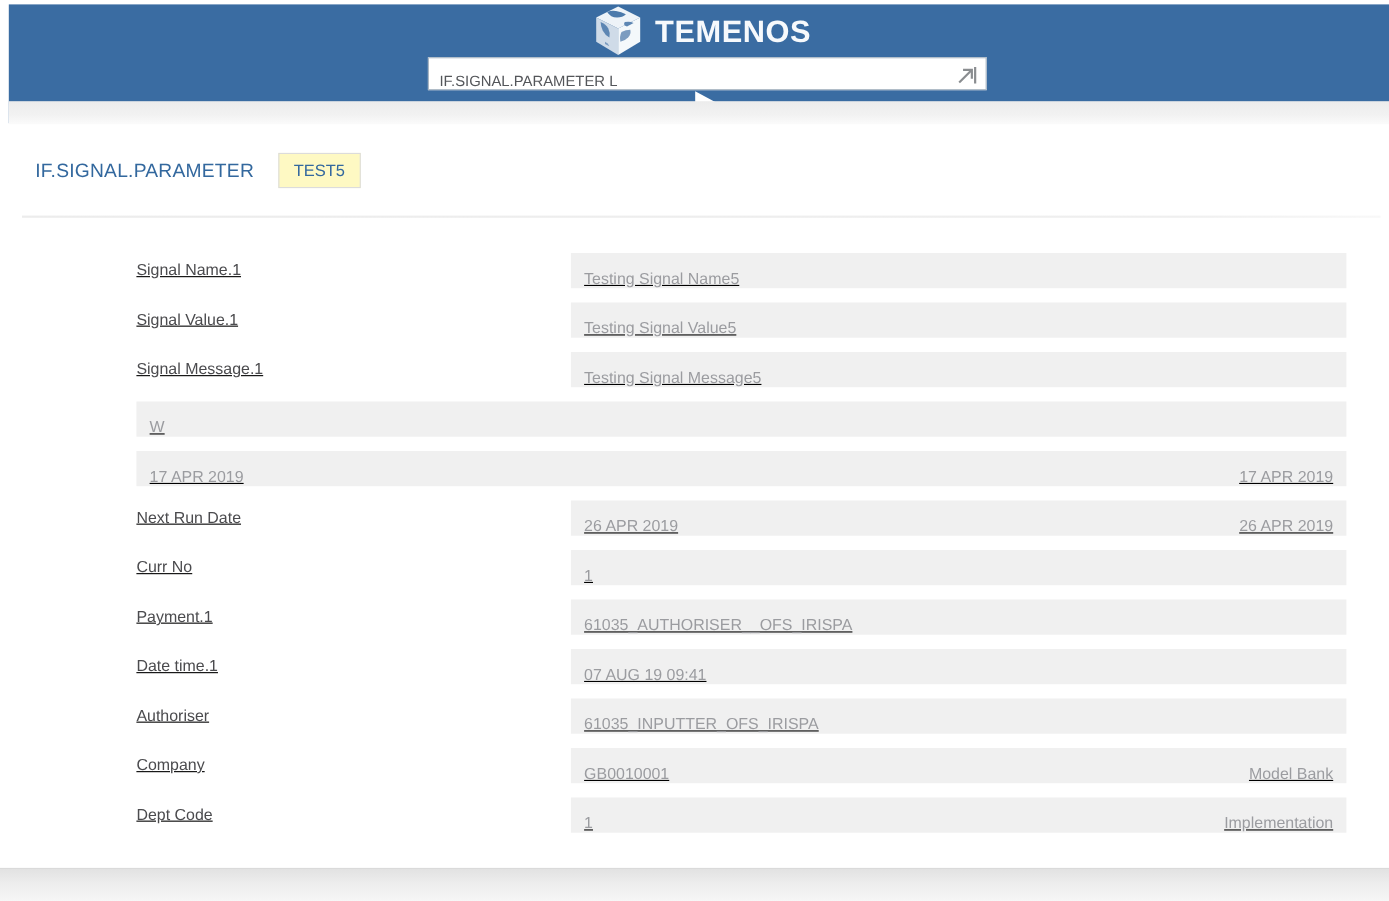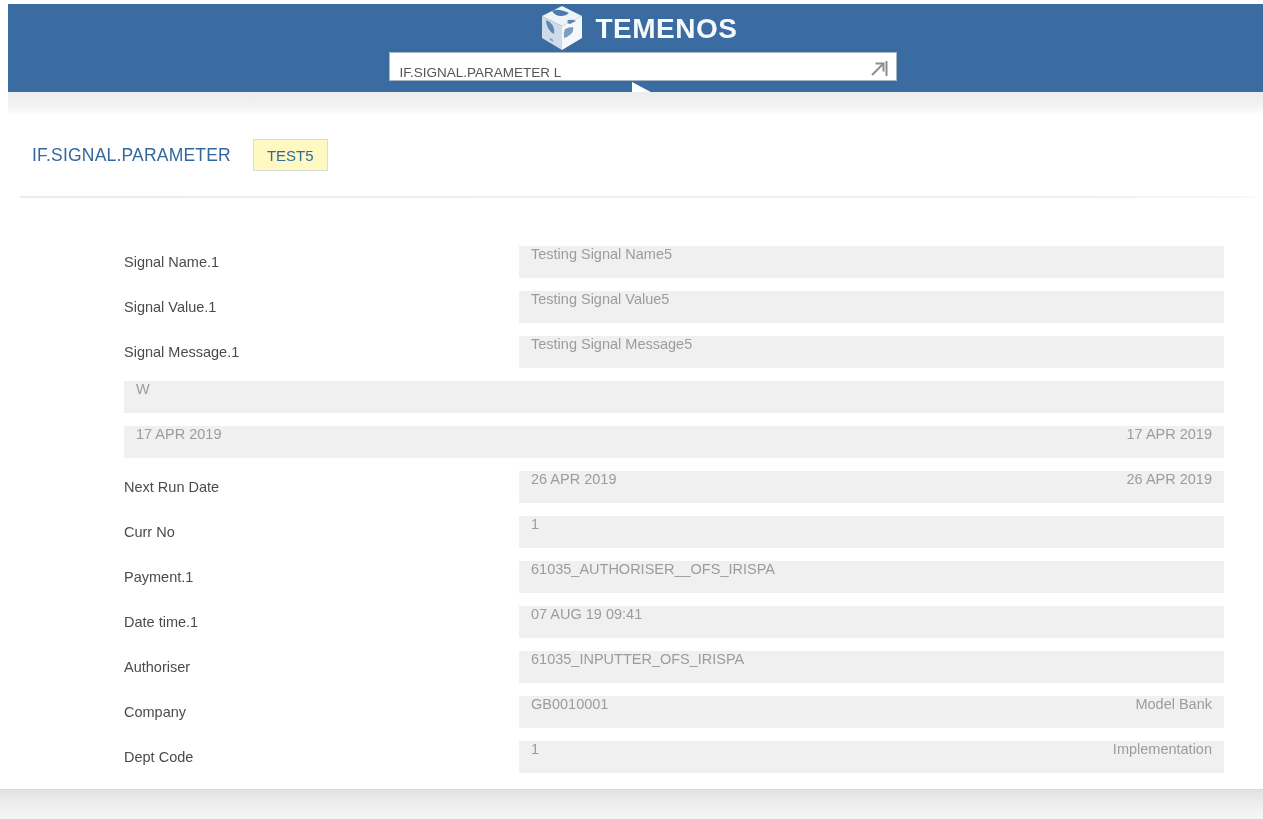--- a/index.html
+++ b/index.html
@@ -61,30 +61,30 @@
     margin-left: 22px; padding: 7px 13px 6px 13px;
     background: #fef9c3; border: 1px solid #dcdcdc;
     color: #33689e; font-size: 15px;
   }
   .divider {
     margin: 24px 8px 0 8px; height: 2px;
     background: linear-gradient(90deg, #ececec 0%, #efefef 85%, #f8f8f8 100%);
   }
 
   
-  .form { margin-top: 48px; padding-left: 112px; padding-right: 39px; }
+  .form { margin-top: 32px; padding-left: 112px; padding-right: 39px; text-decoration: underline; }
   .form-row { display: flex; align-items: center; margin-bottom: 13px; height: 32px; }
   .form-label {
     width: 395px; flex: 0 0 auto;
     color: #4b4b4e; font-size: 14.5px;
     align-self: center;
   }
   .form-field {
     flex: 1 1 auto; height: 32px; background: #f0f0f0;
-    display: flex; align-items: flex-start; justify-content: space-between;
+    display: flex; align-items: flex-end; justify-content: space-between;
     padding: 0 12px;
   }
   .field-value { color: #9b9ca0; font-size: 14.5px; white-space: pre; }
   .field-value-right { color: #9b9ca0; font-size: 14.5px; white-space: pre; }
 
   
   .bottombar {
     position: absolute; left: 0; right: 0; top: 789px; height: 30px;
     background: linear-gradient(180deg, #e2e2e2 0%, #ededed 45%, #f6f6f6 100%);
     border-top: 1px solid #dadada;

